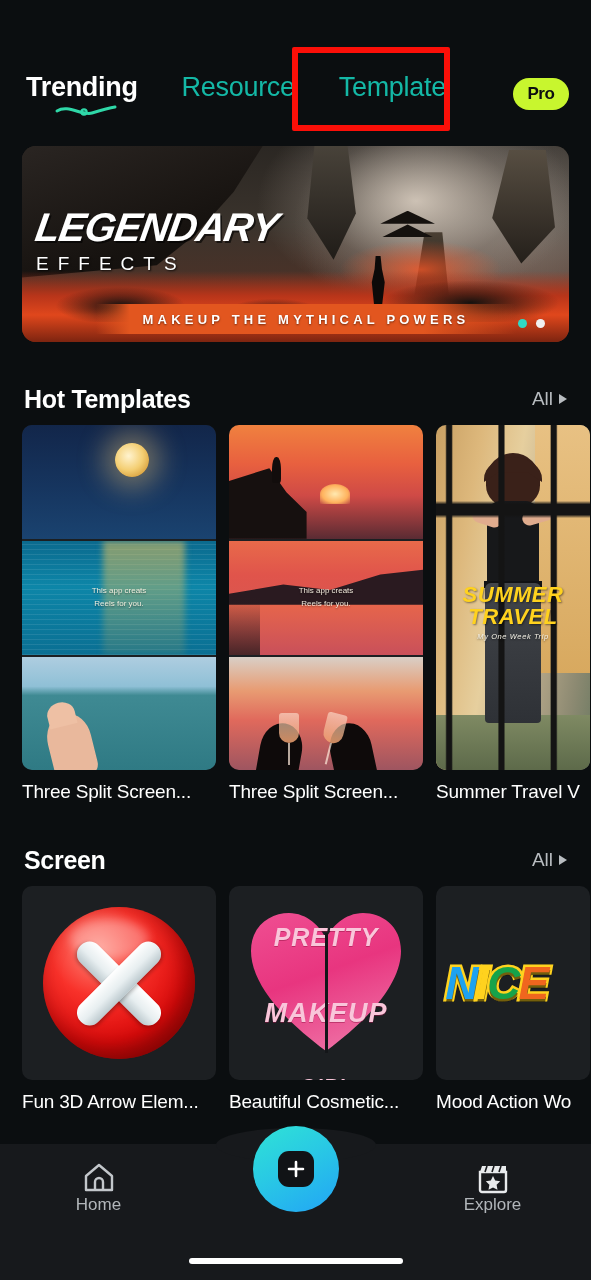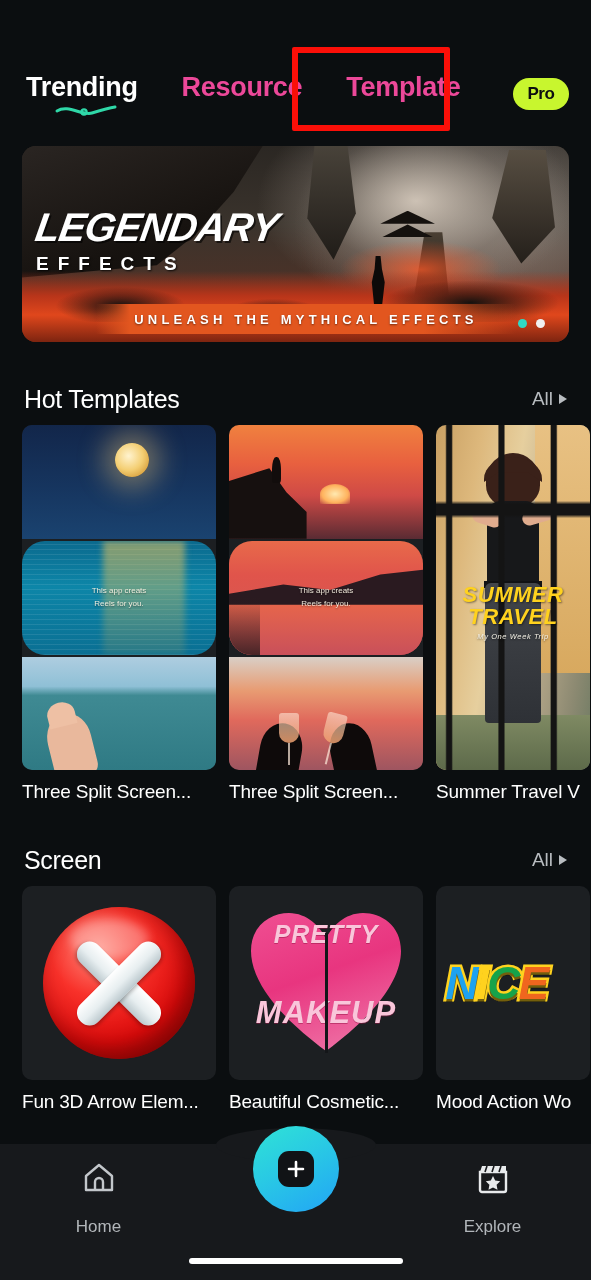--- a/index.html
+++ b/index.html
@@ -12,21 +12,21 @@
   .phone { position:relative; width:521px; height:1280px; background:#0b0e10; }
 
   
   .header {
     position:absolute; top:0; left:0; width:591px; height:140px;
   }
   .tabs { position:absolute; left:26px; top:72px; display:flex; align-items:flex-start; gap:44px; }
   .tab { position:relative; }
   .tab-label { font-size:27px; letter-spacing:-0.3px; }
   .tab.active .tab-label { color:#ffffff; font-weight:bold; }
-  .tab.inactive .tab-label { color:#ec4899; font-weight:bold; }
+  .tab.inactive .tab-label { color:#14b8a6; font-weight:normal; }
   .tab-underline { position:absolute; left:28px; top:30px; width:64px; height:16px; }
 
   .pro-badge {
     position:absolute; right:22px; top:78px;
     width:56px; height:32px; border-radius:16px;
     background:#c8f62e; display:flex; align-items:center; justify-content:center;
   }
   .pro-badge span { color:#0b0e10; font-size:17px; font-weight:bold; letter-spacing:-0.4px; }
 
   .redbox {
@@ -99,21 +99,21 @@
   .banner-title {
     position:absolute; left:14px; top:62px; width:260px;
   }
   .legendary {
     font-size:40px; font-weight:bold; font-style:italic; color:#ffffff;
     letter-spacing:-1px; line-height:0.95;
     transform:skewX(-9deg);
     text-shadow:2px 2px 0 rgba(0,0,0,0.6);
   }
   .effects {
-    margin-top:7px; font-size:19px; font-weight:bold; color:#ffffff;
+    margin-top:7px; font-size:19px; font-weight:normal; color:#ffffff;
     letter-spacing:9px; text-shadow:1px 1px 2px rgba(0,0,0,0.8);
   }
   .ribbon {
     position:absolute; left:74px; bottom:8px; width:420px; height:30px;
     background:linear-gradient(90deg, rgba(226,70,20,0) 0%, #e2561f 8%, #e2561f 78%, rgba(226,70,20,0) 100%);
     display:flex; align-items:center; justify-content:center;
   }
   .ribbon span {
     color:#ffffff; font-size:13px; font-weight:bold; letter-spacing:4.2px;
     text-shadow:0 1px 2px rgba(0,0,0,0.5);
@@ -122,41 +122,41 @@
   .dot { width:9px; height:9px; border-radius:50%; }
   .dot.active { background:#2fd8c4; }
   .dot.idle { background:#f0f0f0; }
 
   
   .section-head {
     position:absolute; left:0; width:591px; height:40px;
     display:flex; align-items:center; justify-content:space-between;
     padding:0 24px;
   }
-  .section-title { color:#ffffff; font-size:25px; font-weight:normal; letter-spacing:-0.3px; }
+  .section-title { color:#ffffff; font-size:25px; font-weight:bold; letter-spacing:-0.3px; }
   .section-all { display:flex; align-items:center; gap:6px; }
   .section-all .lbl { color:#b8bcc0; font-size:19px; }
   .caret { width:0; height:0; border-left:8px solid #b8bcc0; border-top:5.5px solid transparent; border-bottom:5.5px solid transparent; }
 
   
   .row { position:absolute; left:0; width:591px; display:flex; gap:13px; padding-left:22px; }
   .card { flex:0 0 auto; }
   .thumb {
     position:relative; border-radius:10px; overflow:hidden; background:#1c1f22;
   }
   .tpl-thumb { width:194px; height:345px; }
   .card-title {
     margin-top:11px; color:#ffffff; font-size:19px; letter-spacing:-0.2px;
     white-space:nowrap; overflow:hidden;
   }
 
   
   .panel { position:absolute; left:0; width:100%; overflow:hidden; }
   .p1 { top:0; height:33%; }
-  .p2 { top:33.6%; height:33%;border-radius:23px; }
+  .p2 { top:33.6%; height:33%; }
   .p3 { top:67.2%; height:32.8%; }
 
   
   .c1p1 { background:linear-gradient(180deg,#12264a 0%, #16355f 55%, #1a4370 100%); }
   .c1p1 .moon {
     position:absolute; left:48%; top:16%; width:34px; height:34px; border-radius:50%;
     background:radial-gradient(circle at 40% 38%, #fff3cf 0%, #f4cf74 48%, #d9a13e 80%);
     box-shadow:0 0 26px 12px rgba(246,206,120,0.38);
   }
   .c1p2 { background:linear-gradient(180deg,#0b6a8e 0%, #0d86a8 40%, #0a6f93 100%); }
@@ -340,21 +340,21 @@
   .heart-words {
     position:absolute; inset:0; display:flex; flex-direction:column;
     align-items:center; justify-content:center; gap:2px; padding-top:10px;
   }
   .hw {
     color:#f9c6da; font-weight:bold; font-style:italic; letter-spacing:1px;
     text-shadow:0 1px 0 rgba(150,20,70,0.5);
     margin-top:44px;
   }
   .hw1 { font-size:25px; }
-  .hw2 { font-size:31px; }
+  .hw2 { font-size:27px; }
   .hw3 { font-size:20px; }
 
   .sticker-nice {
     position:absolute; left:6%; top:50%; transform:translateY(-50%);
     display:flex; align-items:center;
   }
   .nl {
     font-size:46px; font-weight:bold; font-style:italic; letter-spacing:-2px;
     -webkit-text-stroke:5px #ffd21e; paint-order:stroke fill;
     text-shadow:0 3px 0 rgba(0,0,0,0.55);
@@ -370,21 +370,21 @@
     background:#17191c;
   }
   .nav-notch {
     position:absolute; left:50%; top:-16px; width:160px; height:34px; margin-left:-80px;
     background:#17191c; border-radius:50%;
   }
   .nav-items {
     position:absolute; left:0; top:18px; width:591px; height:86px;
     display:flex; align-items:flex-start; justify-content:space-around;
   }
-  .nav-item { width:150px; display:flex; flex-direction:column; align-items:center; gap:23px; }
+  .nav-item { width:150px; display:flex; flex-direction:column; align-items:center; gap:1px; }
   .nav-label { color:#b2b6ba; font-size:17px; }
   .fab {
     position:absolute; left:50%; top:-18px; width:86px; height:86px; margin-left:-43px;
     border-radius:50%;
     background:linear-gradient(150deg,#2fe3d6 0%, #29c9e4 45%, #22a4f6 100%);
     display:flex; align-items:center; justify-content:center;
     box-shadow:0 0 0 0 rgba(0,0,0,0);
   }
   .fab-inner {
     width:36px; height:36px; border-radius:11px; background:#111316;
@@ -441,21 +441,21 @@
       <div class="rocks"></div>
       <div class="warrior"></div>
     </div>
 
     <div class="banner-title">
       <div class="legendary">LEGENDARY</div>
       <div class="effects">EFFECTS</div>
     </div>
 
     <div class="ribbon">
-      <span>UNLEASH  THE  MYTHICAL  EFFECTS</span>
+      <span>MAKEUP  THE  MYTHICAL  POWERS</span>
     </div>
 
     <div class="dots">
       <div class="dot active"></div>
       <div class="dot idle"></div>
     </div>
   </div>
 
   <div class="section-head" style="top:379px;">
     <div class="section-title">Hot Templates</div>

